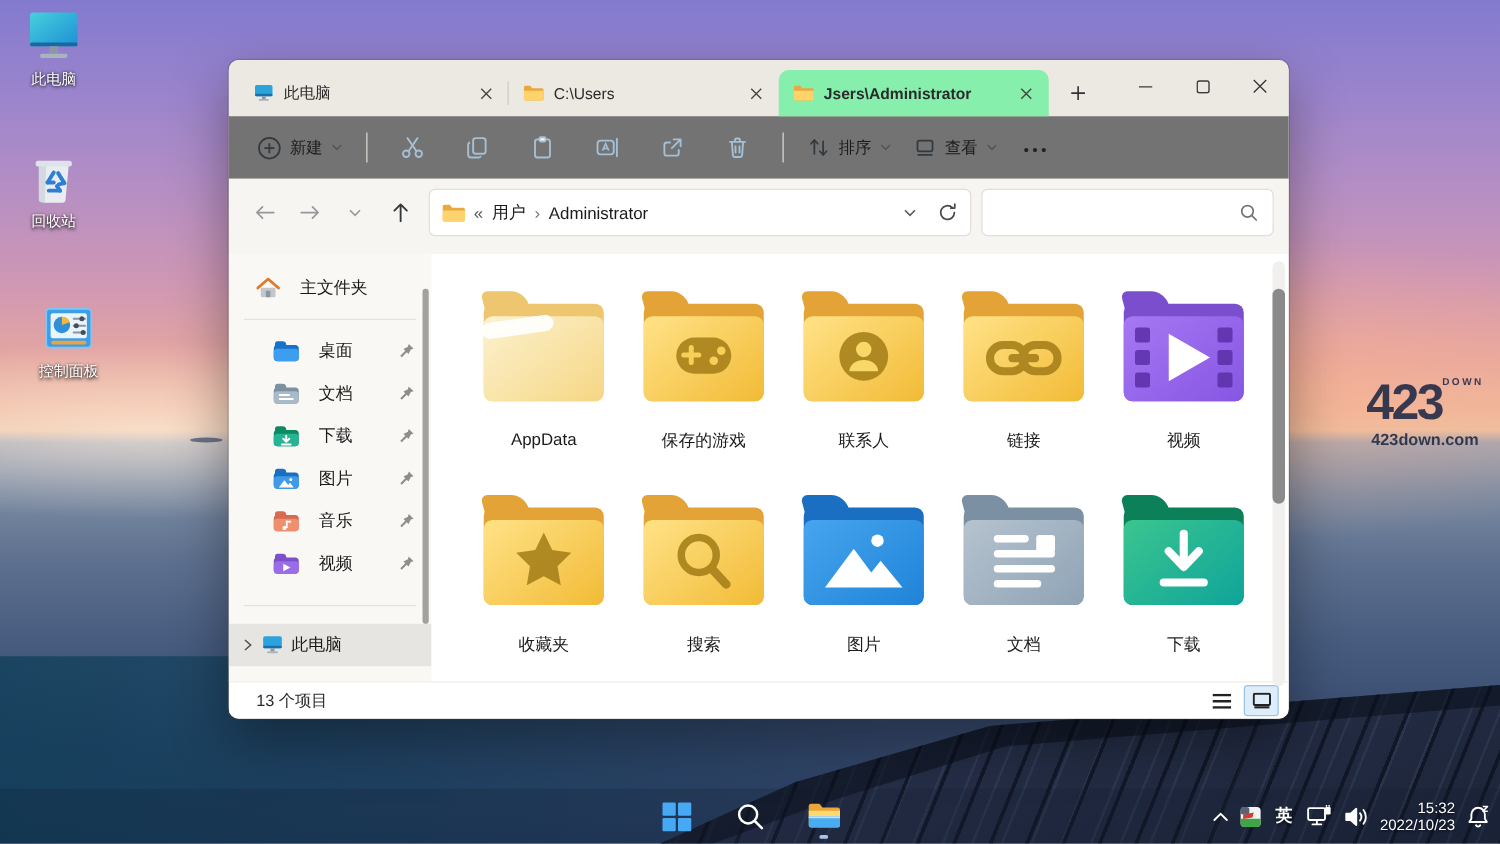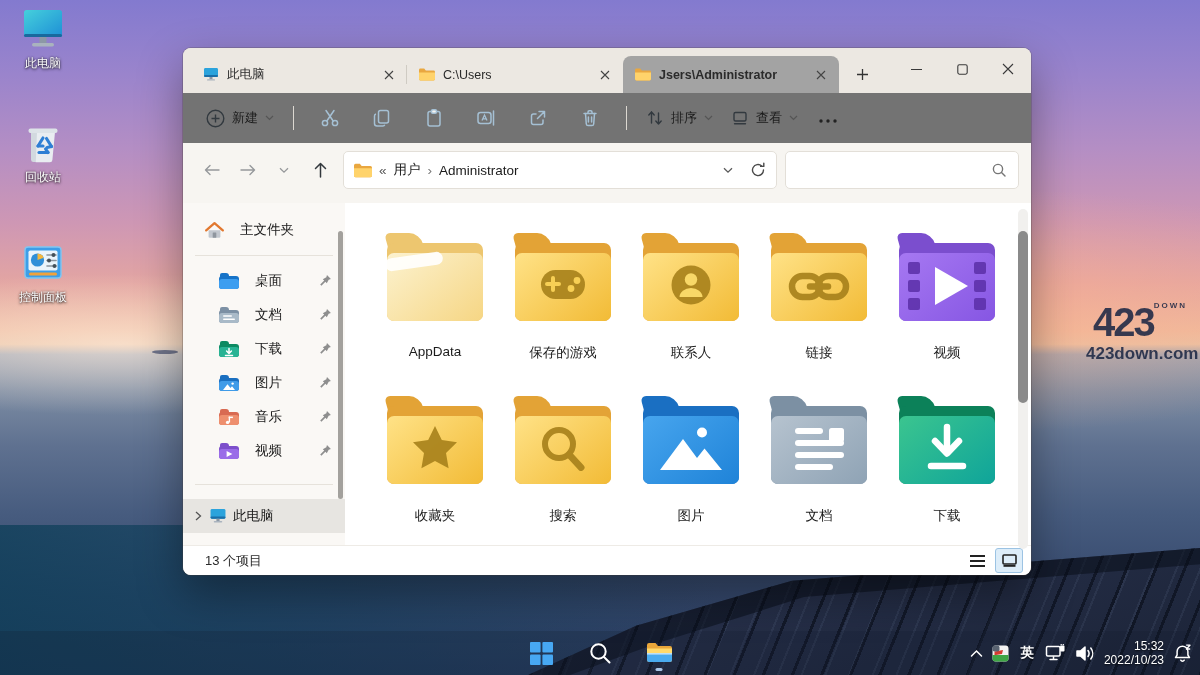--- a/index.html
+++ b/index.html
@@ -27,41 +27,41 @@
       repeating-linear-gradient(112deg, rgba(4,8,18,.55) 0 3px, rgba(0,0,0,0) 3px 27px),
       repeating-linear-gradient(112deg, rgba(130,150,185,.10) 5px 7px, rgba(0,0,0,0) 7px 27px),
       linear-gradient(160deg,#35405C 0%,#2A3450 45%,#1C2438 100%);}
   .pier-edge{position:absolute;left:0;bottom:0;width:1200px;height:205px;
     clip-path:polygon(44% 100%,53% 76%,66% 54%,100% 38%,100% 46%,67% 62%,55% 84%,47.5% 100%);
     background:rgba(10,14,26,.55);}
 
   
   .dicon{position:absolute;width:86px;display:flex;flex-direction:column;align-items:center;gap:3px;cursor:default;}
   .dicon .dlabel{color:#fff;font-size:12px;text-shadow:0 1px 3px rgba(0,0,0,.85),0 0 2px rgba(0,0,0,.6);}
-  #d-pc{left:0;top:6px;} #d-bin{left:0;top:120px;} #d-cpl{left:0;top:240px;}
+  #d-pc{left:0;top:6px;} #d-bin{left:0;top:120px;} #d-cpl{left:12px;top:240px;}
 
   
   .wm{position:absolute;right:6px;top:302px;width:108px;color:#1D2845;text-align:center;opacity:.88;}
   .wm .row1{display:flex;justify-content:center;align-items:flex-start;line-height:1;}
   .wm .n4{font-size:40px;font-weight:900;letter-spacing:-2px;}
   .wm .stack{display:flex;flex-direction:column;align-items:center;}
   .wm .sub{font-size:8px;font-weight:900;letter-spacing:2px;}
-  .wm .site{font-size:17px;font-weight:800;margin-top:2px;}
+  .wm .site{font-size:13px;font-weight:800;margin-top:2px;}
 
   
   .win{position:absolute;left:183px;top:48px;width:848px;height:527px;border-radius:8px;
     background:#ECE8E2;box-shadow:0 18px 45px rgba(0,0,0,.38),0 0 0 1px rgba(90,80,75,.28);
     display:flex;flex-direction:column;overflow:hidden;}
 
   
   .tabstrip{height:45px;display:flex;align-items:flex-end;padding:0 0 0 8px;background:#ECE8E2;flex:0 0 auto;}
   .tab{width:196px;height:37px;display:flex;align-items:center;gap:8px;padding:0 8px 0 12px;
        font-size:12.5px;color:#2b2b2b;border-radius:8px 8px 0 0;position:relative;cursor:default;}
   .tab.inactive + .tab.inactive::before{content:"";position:absolute;left:-1px;top:9px;height:19px;width:1px;background:#CFCBC3;}
-  .tab.active{background:#a3a3a3;}
+  .tab.active{background:#86efac;}
   .tab .tlabel{flex:1;white-space:nowrap;overflow:hidden;}
   .tab .tclose{width:20px;height:20px;display:flex;align-items:center;justify-content:center;border-radius:4px;color:#444;}
   .newtab{width:34px;height:34px;margin:0 0 2px 6px;display:flex;align-items:center;justify-content:center;border-radius:6px;color:#333;}
   .caps{margin-left:auto;display:flex;height:45px;align-self:flex-start;}
   .cap{width:46px;height:42px;display:flex;align-items:center;justify-content:center;color:#3a3a3a;}
 
   
   .toolbar{height:50px;background:#737373;display:flex;align-items:center;padding:0 14px;flex:0 0 auto;}
   .tbtn{display:flex;align-items:center;gap:7px;padding:7px 9px;border-radius:5px;font-size:13px;color:#1b1b1b;cursor:default;}
   .ibtn{padding:7px 16px;}

